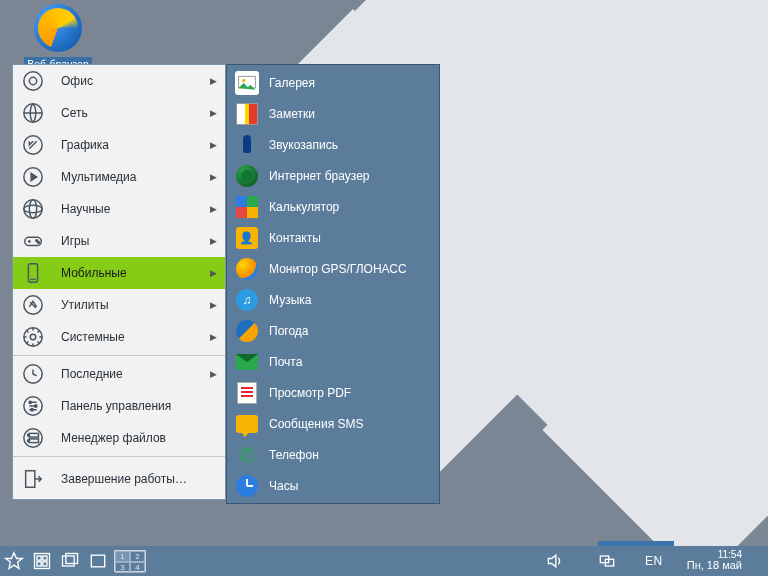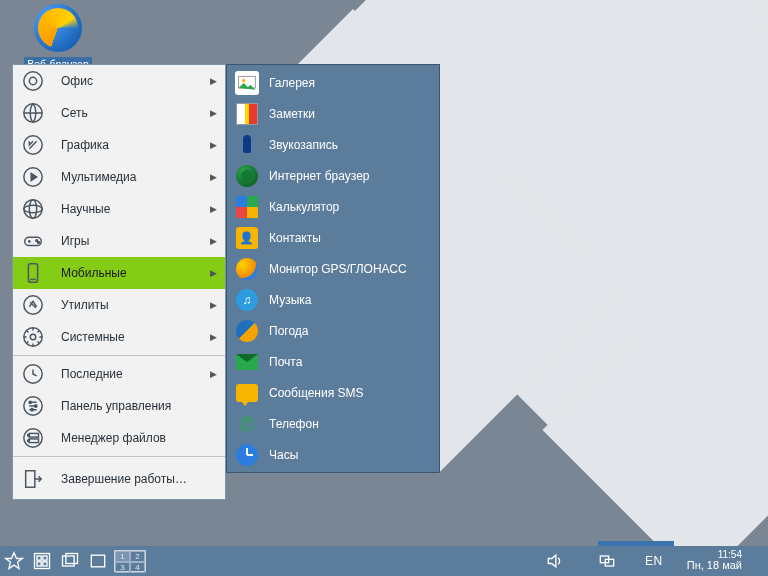--- a/index.html
+++ b/index.html
@@ -299,20 +299,26 @@
       <span>Погода</span>
     </div>
   <div class="item">
       <span class="ico">
         <span class="app-mail"></span>
       </span>
       <span>Почта</span>
     </div>
   <div class="item">
       <span class="ico">
+        <span class="app-pdf"></span>
+      </span>
+      <span>Просмотр PDF</span>
+    </div>
+  <div class="item">
+      <span class="ico">
         <span class="app-sms"></span>
       </span>
       <span>Сообщения SMS</span>
     </div>
   <div class="item">
       <span class="ico">
         <span class="app-phone">✆</span>
       </span>
       <span>Телефон</span>
     </div>

